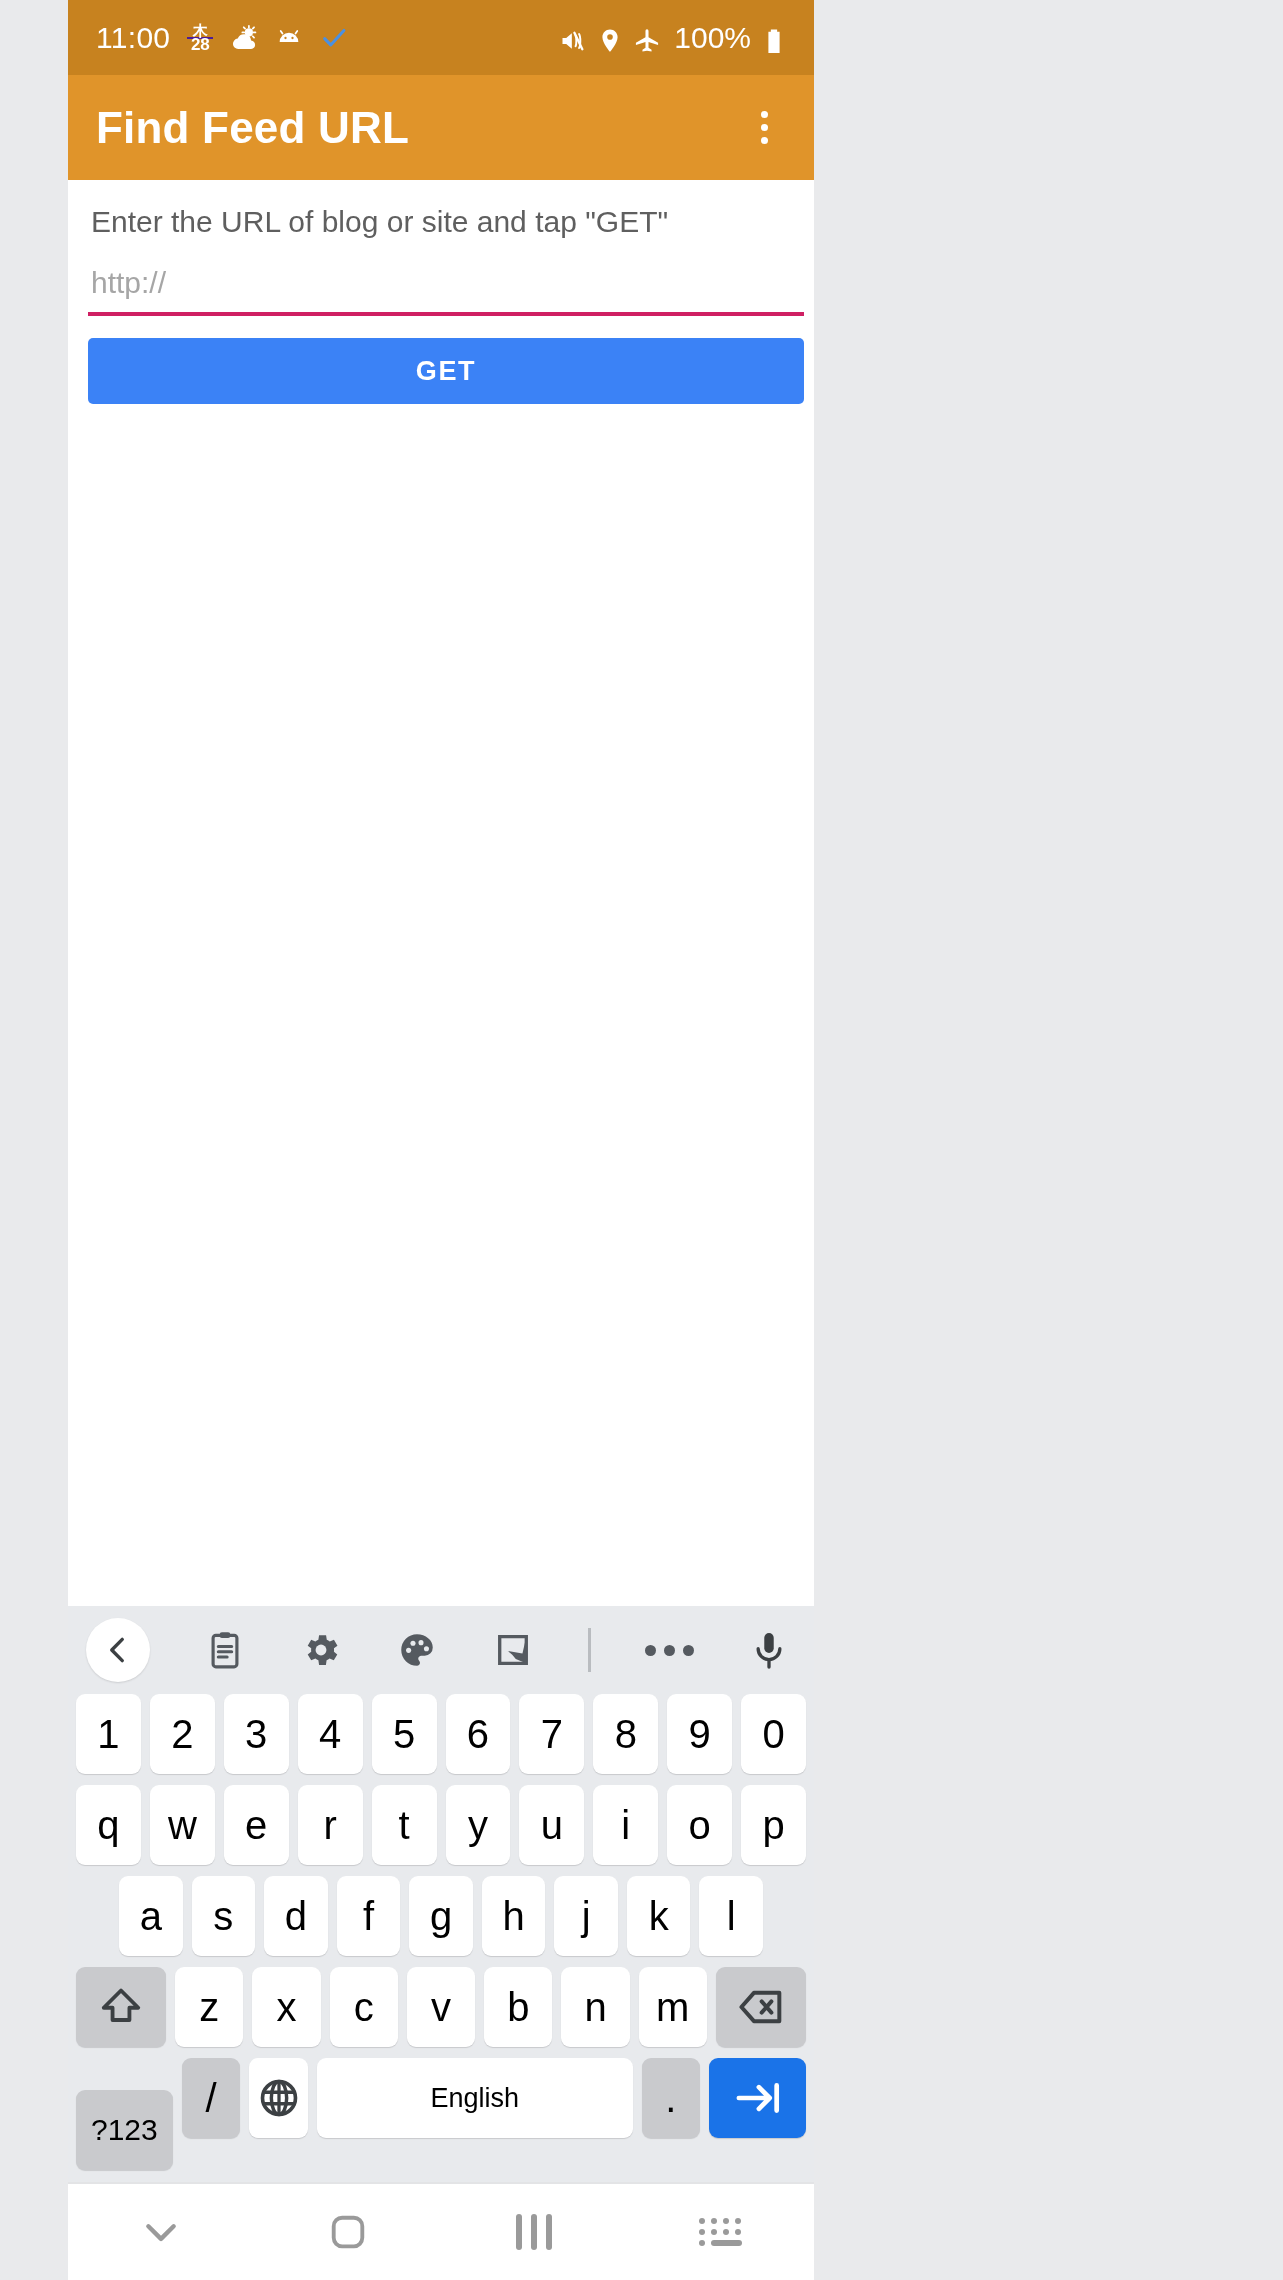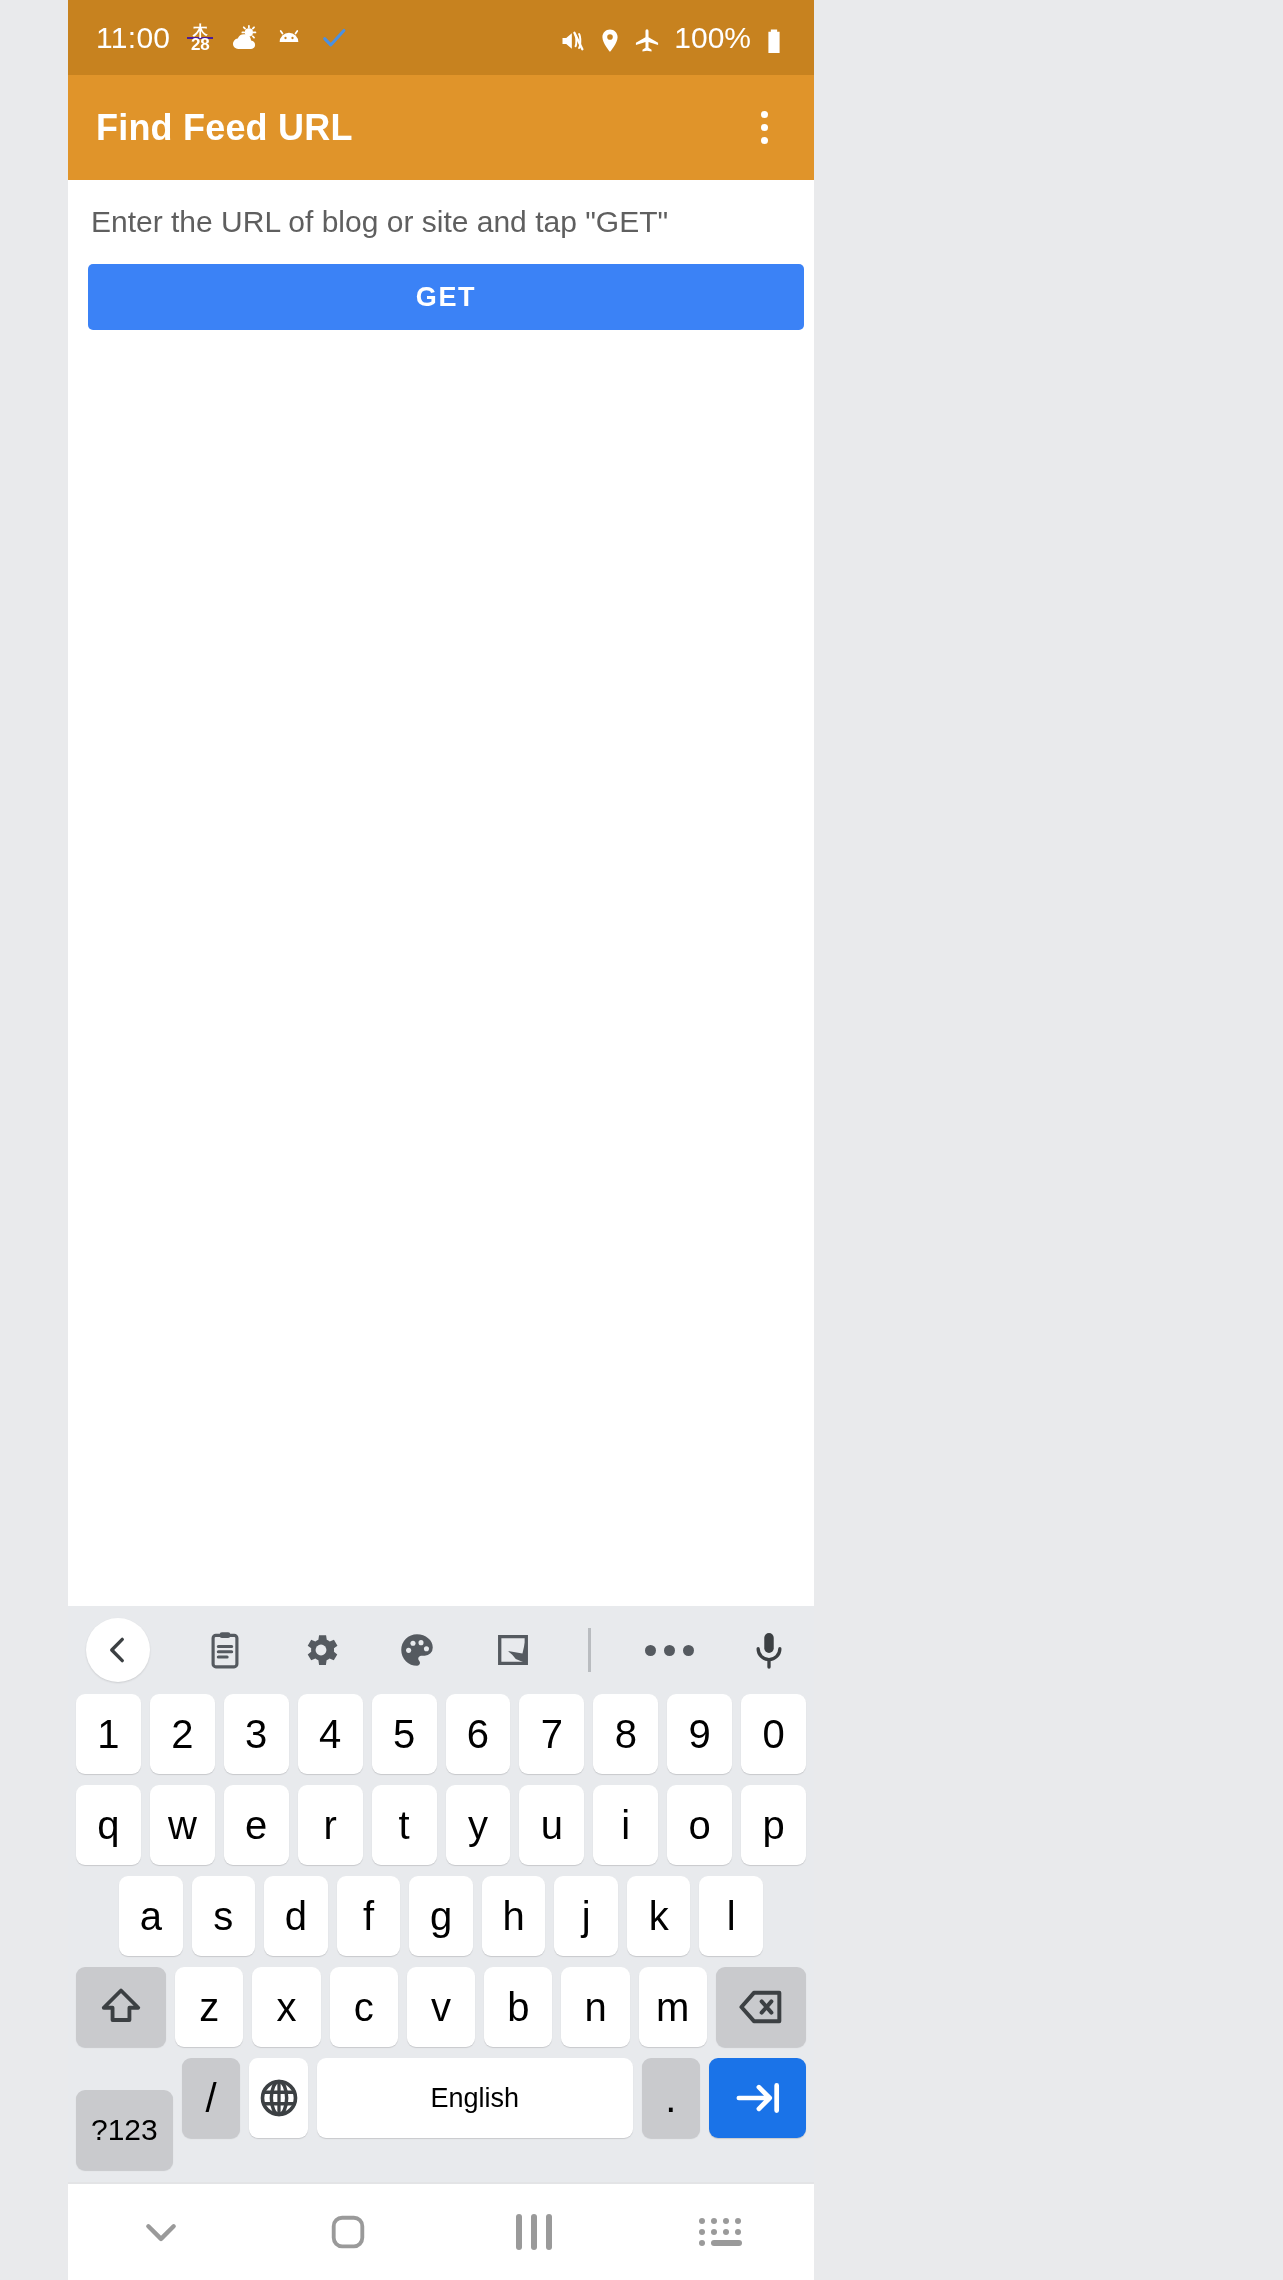--- a/index.html
+++ b/index.html
@@ -38,21 +38,21 @@
   .icon-cal i { font-style: normal; display: block; font-size: 15px; }
   .icon-cal b { display: block; font-size: 17px; border-top: 2px solid #4c1d95; }
 
   
   .appbar {
     height: 105px; background: #e0942a;
     display: flex; align-items: center;
     padding: 0 26px 0 28px; flex: none;
   }
   .appbar-title {
-    color: #ffffff; font-size: 36px; font-weight: 700; letter-spacing: .2px;
+    color: #ffffff; font-size: 44px; font-weight: 700; letter-spacing: .2px;
   }
   .overflow-btn {
     margin-left: auto; width: 48px; height: 60px;
     display: flex; flex-direction: column; align-items: center;
     justify-content: center; gap: 6px;
   }
   .overflow-btn span {
     width: 7px; height: 7px; border-radius: 50%; background: #fff; display: block;
   }
 
@@ -192,20 +192,23 @@
     <div class="appbar-title">Find Feed URL</div>
     <div class="overflow-btn">
       <span></span>
       <span></span>
       <span></span>
     </div>
   </div>
 
   <div class="form-card">
     <div class="hint-text">Enter the URL of blog or site and tap "GET"</div>
+    <div class="url-field">
+      <div class="url-placeholder">http://</div>
+    </div>
     <button class="get-button">GET</button>
   </div>
 
   <div class="results-area"></div>
 
   <div class="keyboard">
 
     <div class="kb-toolbar">
       <div class="kb-tool kb-back-pill">
         <svg width="34" height="34" viewBox="0 0 24 24">

